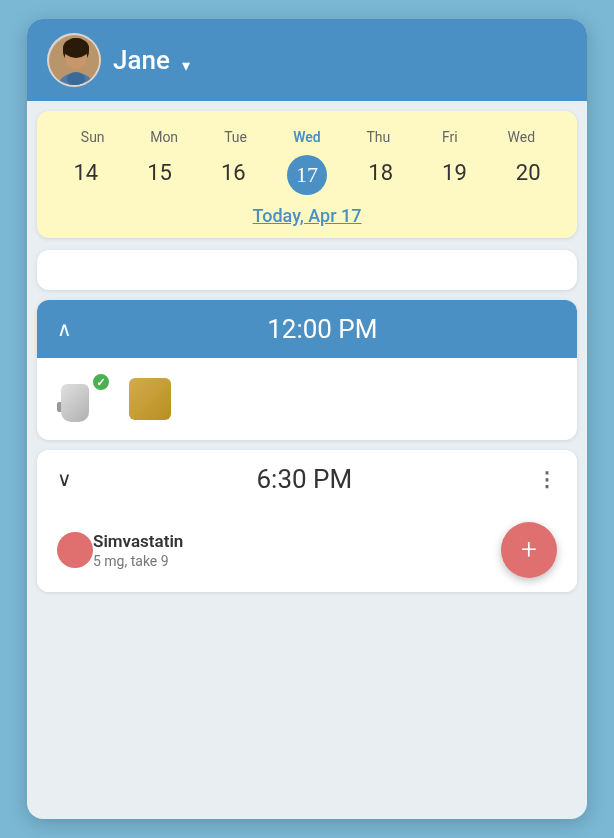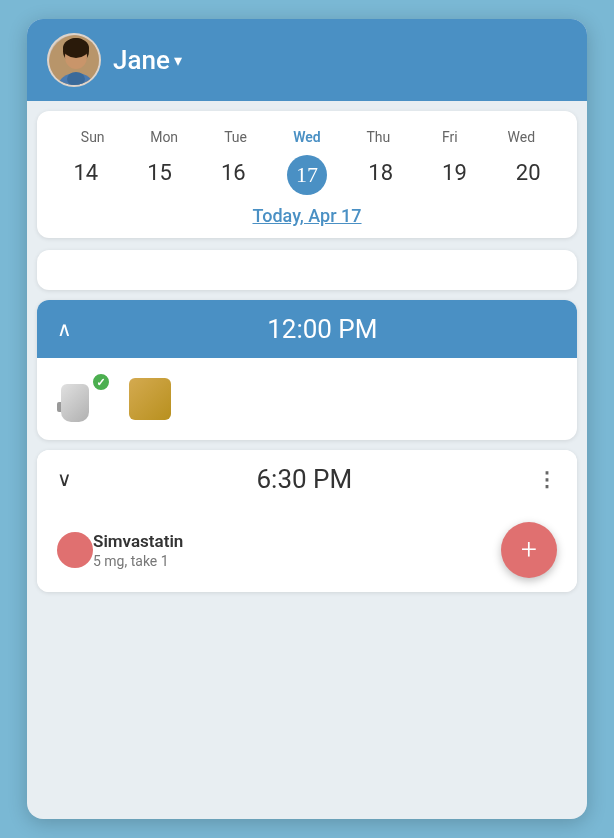--- a/index.html
+++ b/index.html
@@ -41,38 +41,38 @@
       border-radius: 50%;
       overflow: hidden;
       border: 2px solid rgba(255,255,255,0.4);
       flex-shrink: 0;
       background: #c9b8a8;
     }
 
     
     .header-user {
       display: flex;
-      align-items: center;
-      gap: 4px;
+      align-items: flex-end;
+      gap: 12px;
     }
 
     .header-name {
       color: white;
       font-size: 26px;
       font-weight: 500;
     }
 
     .header-dropdown-icon {
       color: white;
       font-size: 16px;
     }
 
     
     .calendar-card {
-      background: #ffffff;
+      background: #fef9c3;
       margin: 10px 10px 6px 10px;
       border-radius: 12px;
       padding: 16px 20px 12px;
       box-shadow: 0 1px 4px rgba(0,0,0,0.1);
     }
 
     .calendar-days-header {
       display: grid;
       grid-template-columns: repeat(7, 1fr);
       text-align: center;
@@ -399,21 +399,21 @@
     <div class="time-section">
       <div class="time-header collapsed">
         <span class="time-toggle-icon">∨</span>
         <span class="time-text">6:30 PM</span>
         <span class="time-more-icon">⋮</span>
       </div>
       <div class="med-row">
         <div class="pill-icon"></div>
         <div class="med-info">
           <div class="med-name">Simvastatin</div>
-          <div class="med-dose">5 mg, take 1</div>
+          <div class="med-dose">5 mg, take 9</div>
         </div>
         <div class="fab">
           <span class="fab-icon">+</span>
         </div>
       </div>
     </div>
 
   </div>
 </div>
 

